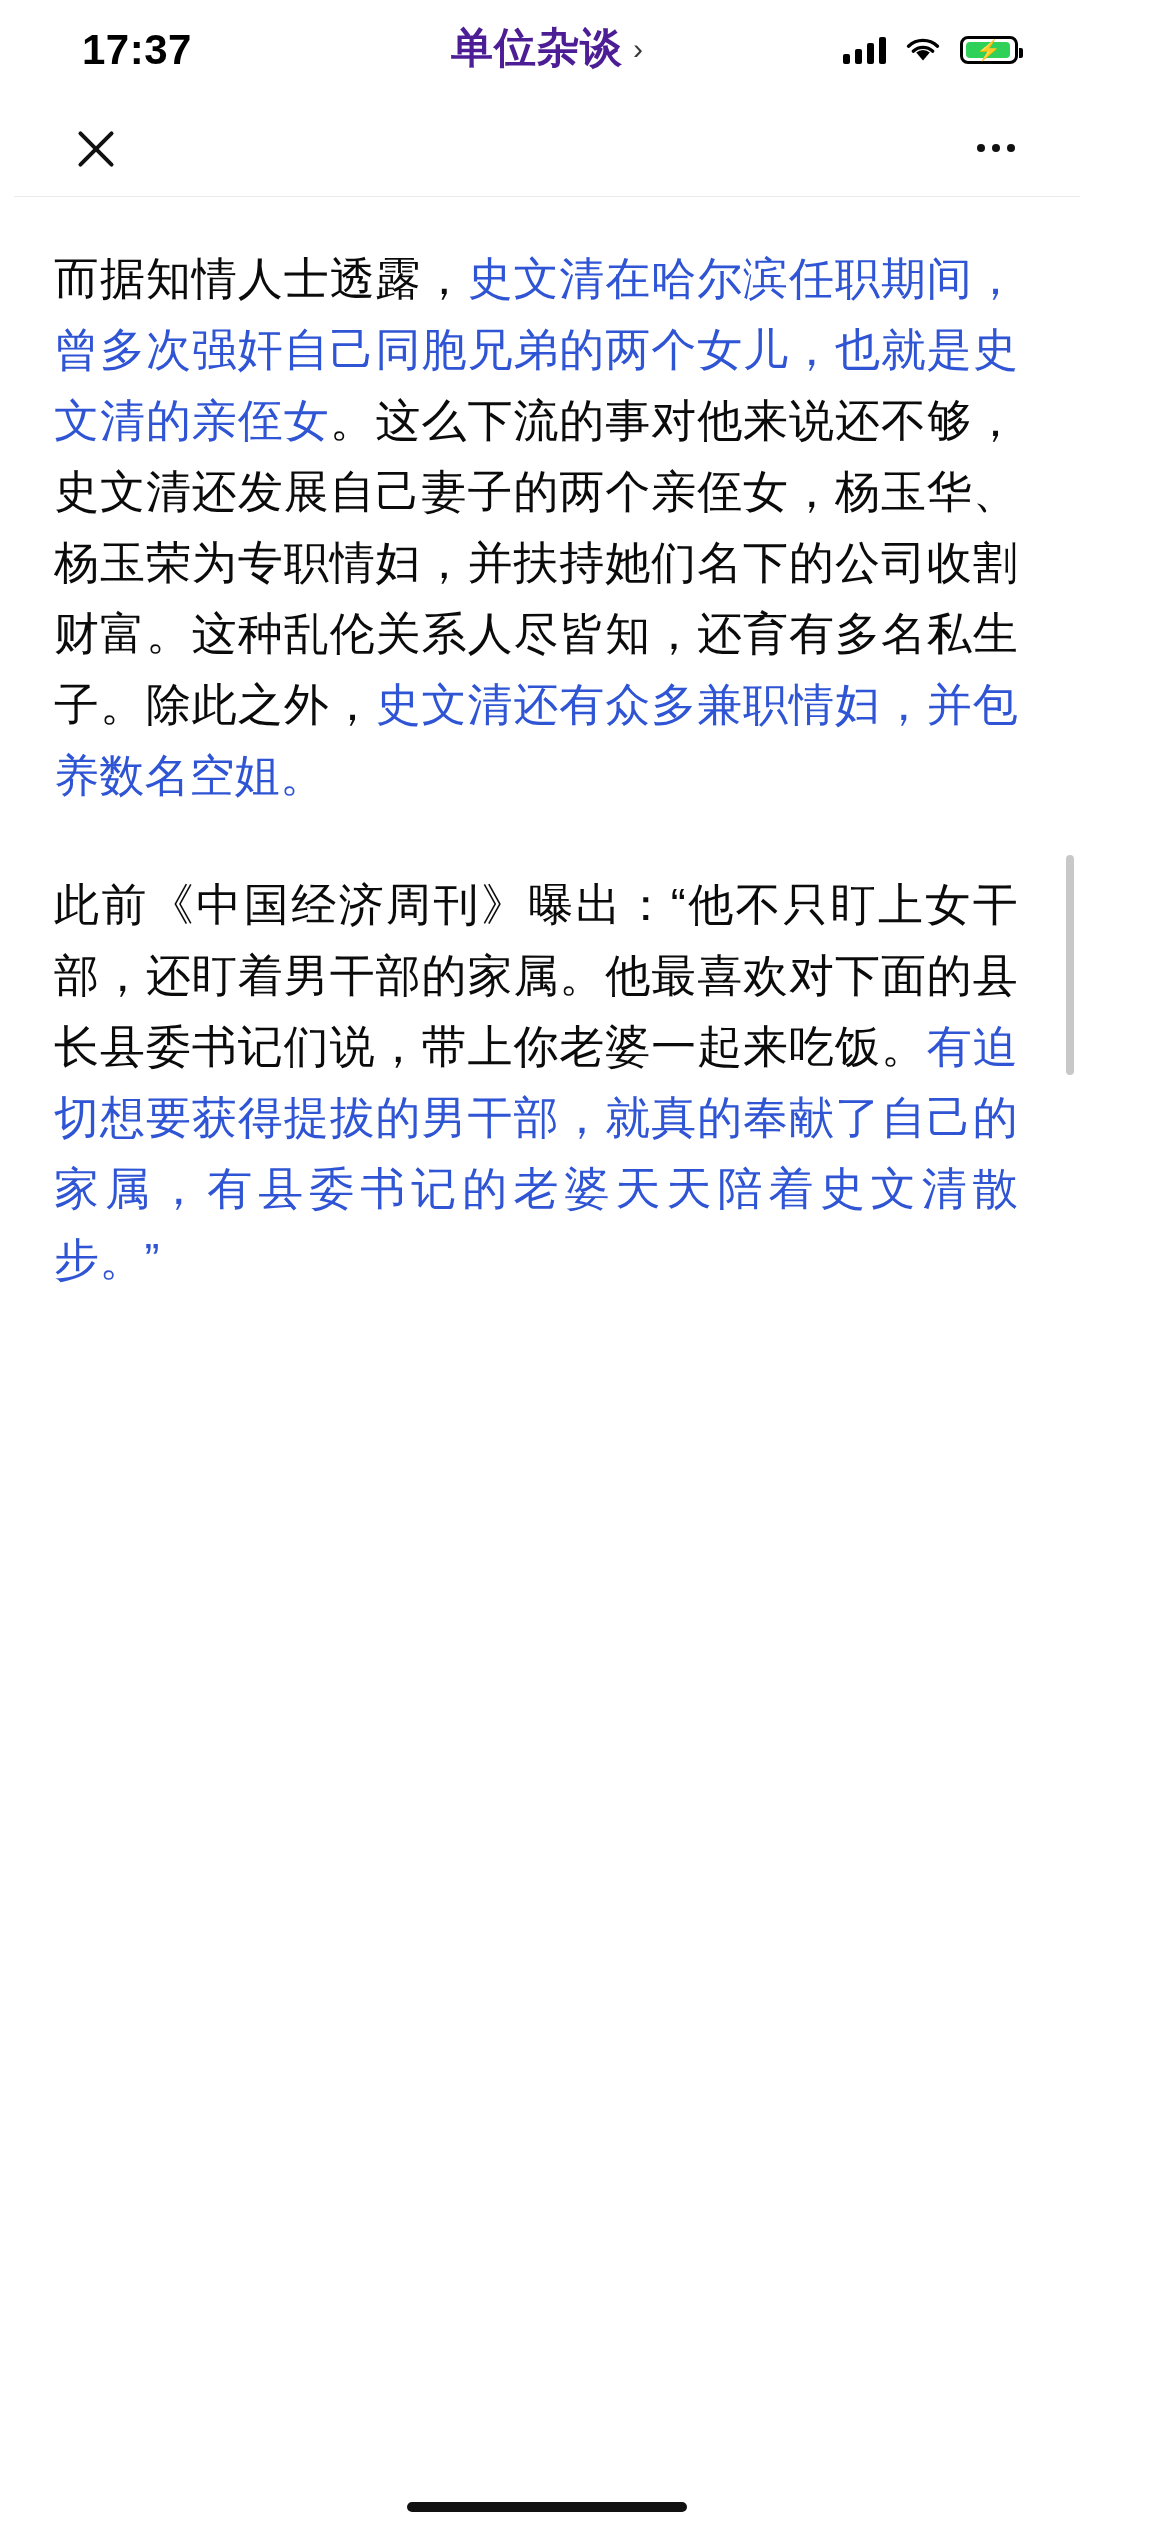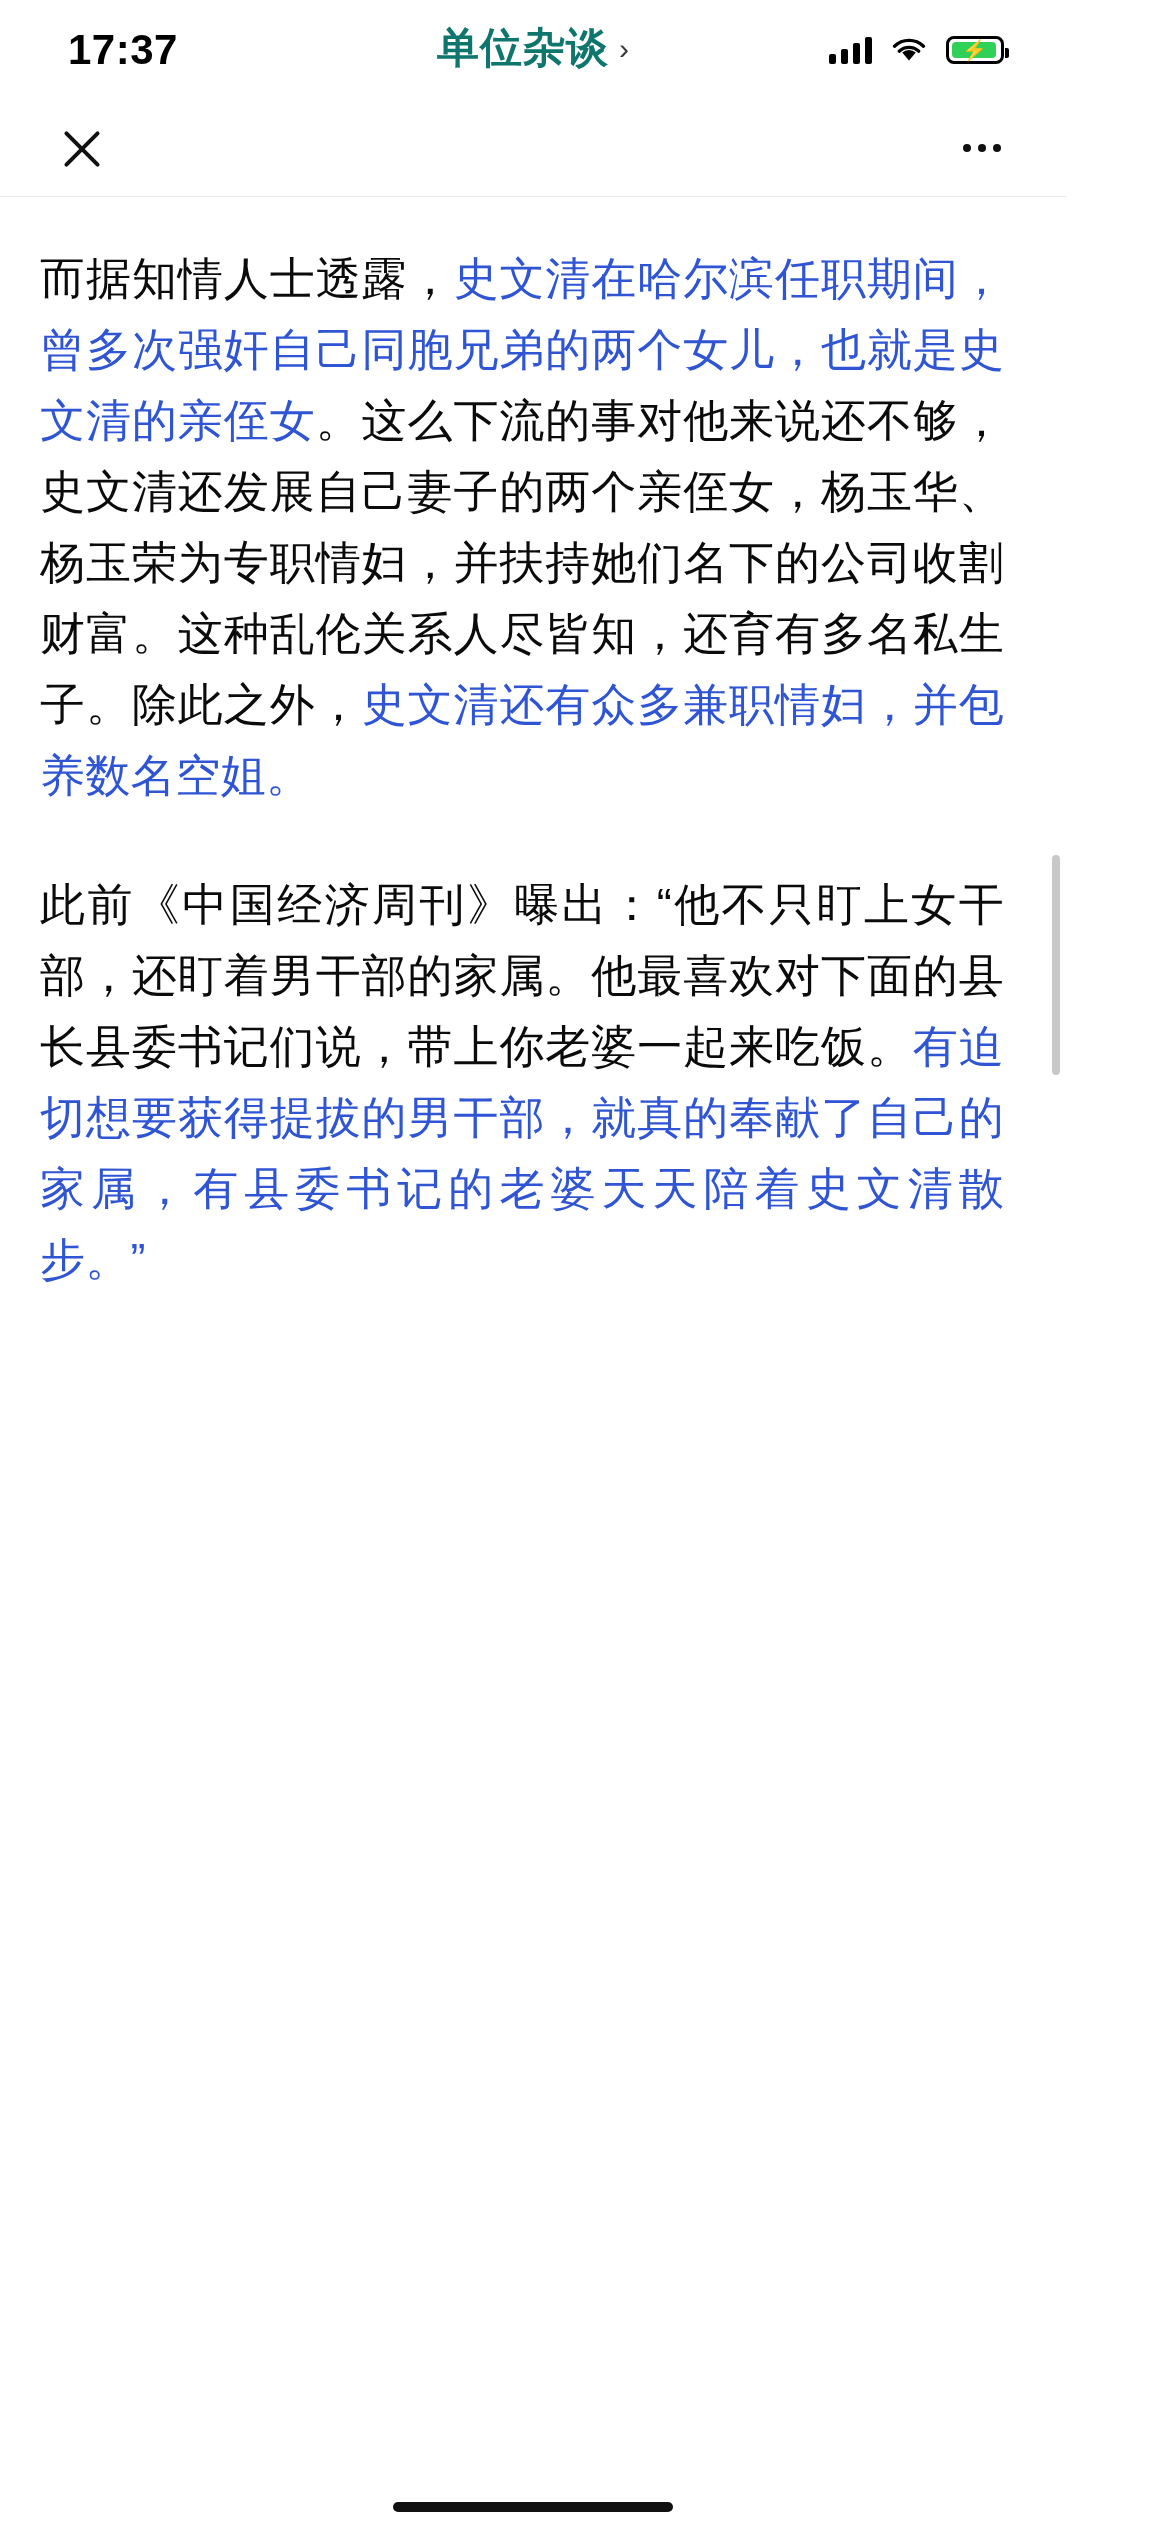--- a/index.html
+++ b/index.html
@@ -2,21 +2,21 @@
 <html><head>
 <meta charset="utf-8">
 <style>
   * { margin:0; padding:0; box-sizing:border-box; }
   html, body {
     width:1170px; height:2532px;
     background:#ffffff;
     font-family:"Liberation Sans", sans-serif;
     overflow:hidden;
   }
-  .screen { position:relative; width:1066px; height:2532px; background:#fff; }
+  .screen { position:relative; width:1066px; height:2532px; background:#fff;margin-left:14px; }
 
   
   .statusbar {
     position:absolute; top:0; left:0; right:0; height:100px;
     display:flex; align-items:center; justify-content:space-between;
     padding:0 62px 0 68px;
   }
   .status-time {
     font-size:42px; font-weight:600; color:#000; letter-spacing:0.5px;
     font-family:"Liberation Sans", sans-serif;
@@ -69,21 +69,21 @@
   }
   .nav-close::before{ transform:rotate(45deg); }
   .nav-close::after{ transform:rotate(-45deg); }
 
   .nav-title-wrap {
     position:absolute; left:0; right:0; top:0; height:96px;
     display:flex; align-items:center; justify-content:center;
     gap:10px; pointer-events:none;
   }
   .nav-title {
-    font-size:42px; font-weight:700; color:#0f766e;
+    font-size:42px; font-weight:700; color:#4c1d95;
     letter-spacing:1px;
     font-family:Liberation Serif, serif;
   }
   .nav-chevron {
     font-size:30px; color:#3a3a3a; font-weight:400;
     transform:translateY(1px);
   }
 
   .nav-more {
     width:60px; height:60px; display:flex; align-items:center;

